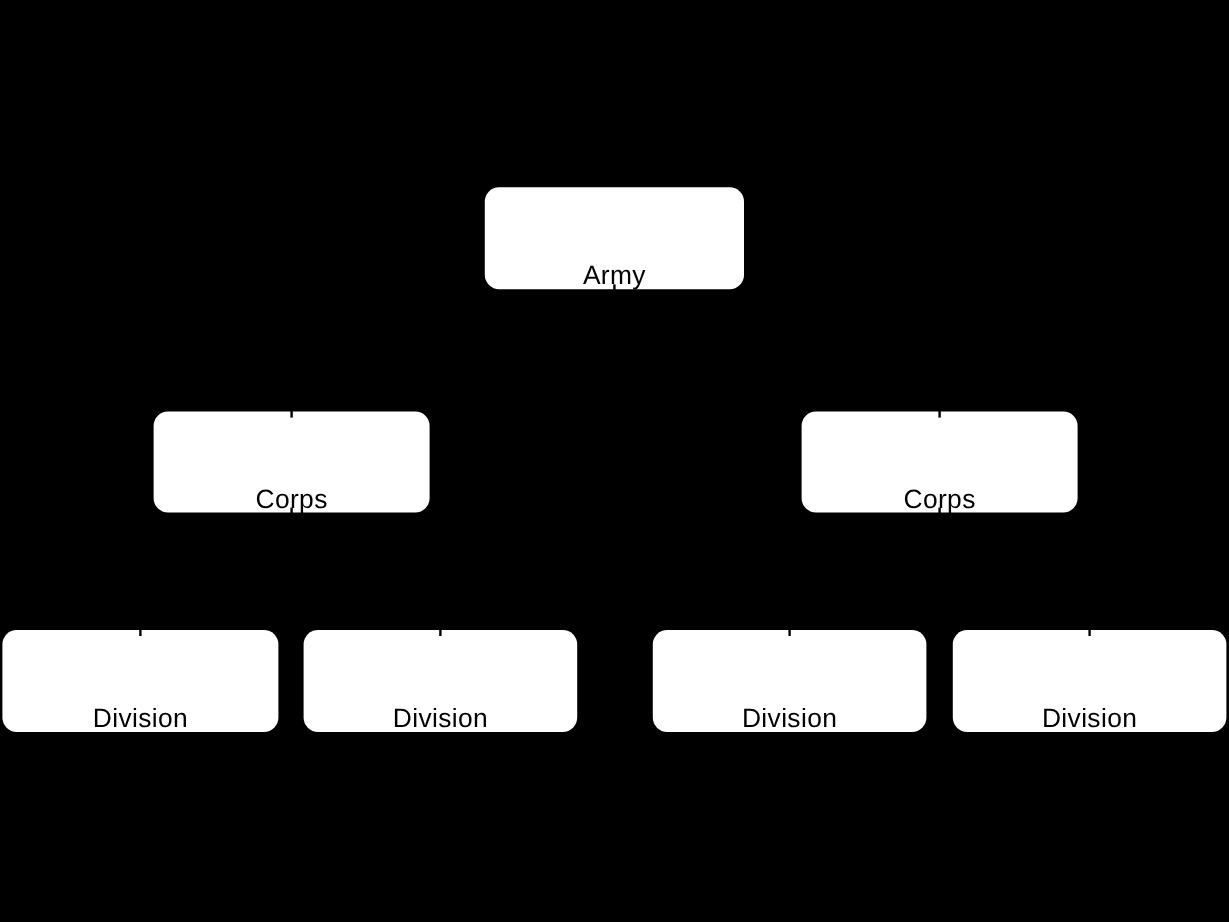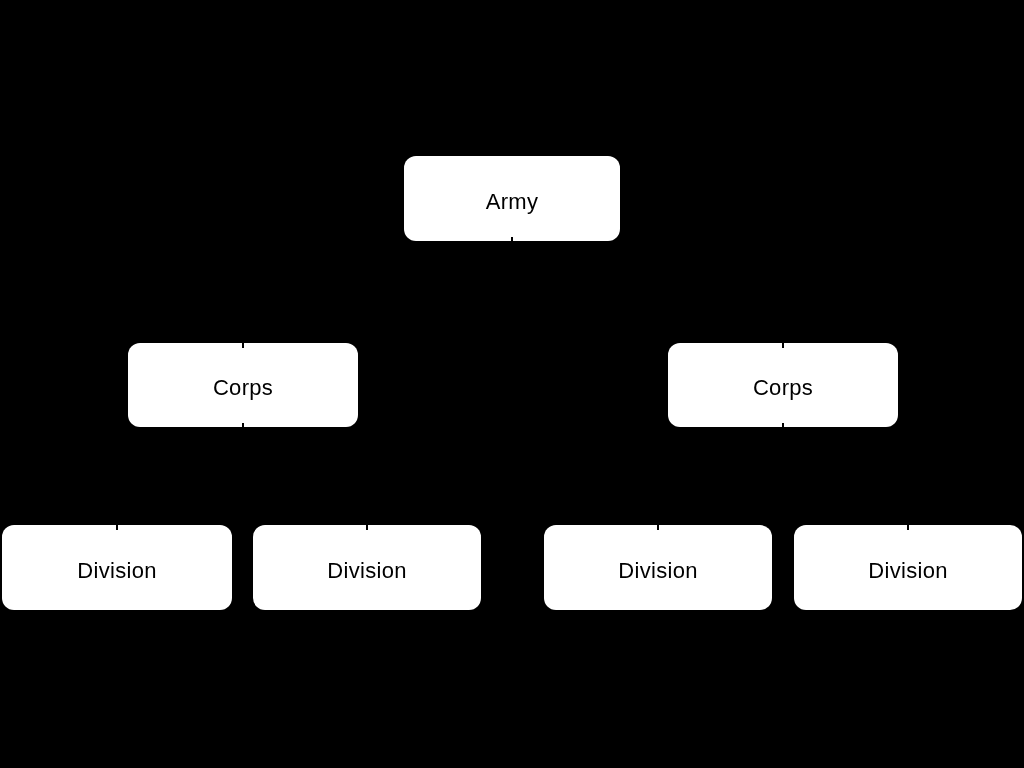--- a/index.html
+++ b/index.html
@@ -18,21 +18,21 @@
     left: 0; top: 0;
     width: 1024px;
     height: 768px;
     background: var(--bg, #000000);
   }
   .node {
     position: absolute;
     background: var(--box-fill, #ffffff);
     border-radius: 12px;
     display: flex;
-    align-items: center;
+    align-items: flex-end;
     justify-content: center;
     box-sizing: border-box;
   }
   .node .label {
     color: var(--text, #000000);
     font-size: 22px;
     line-height: 1;
     padding-top: 6px;           
     letter-spacing: 0.3px;
     white-space: nowrap;

